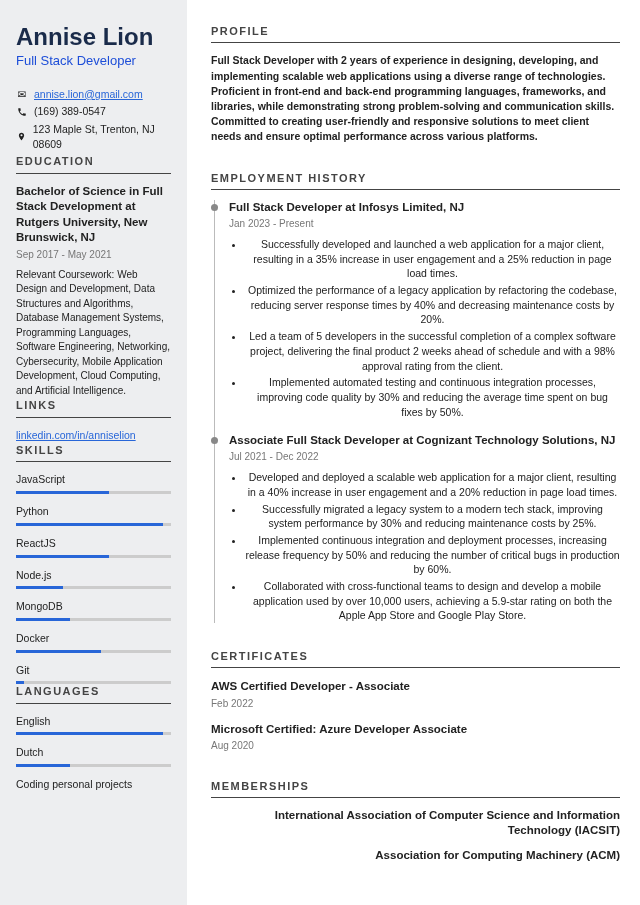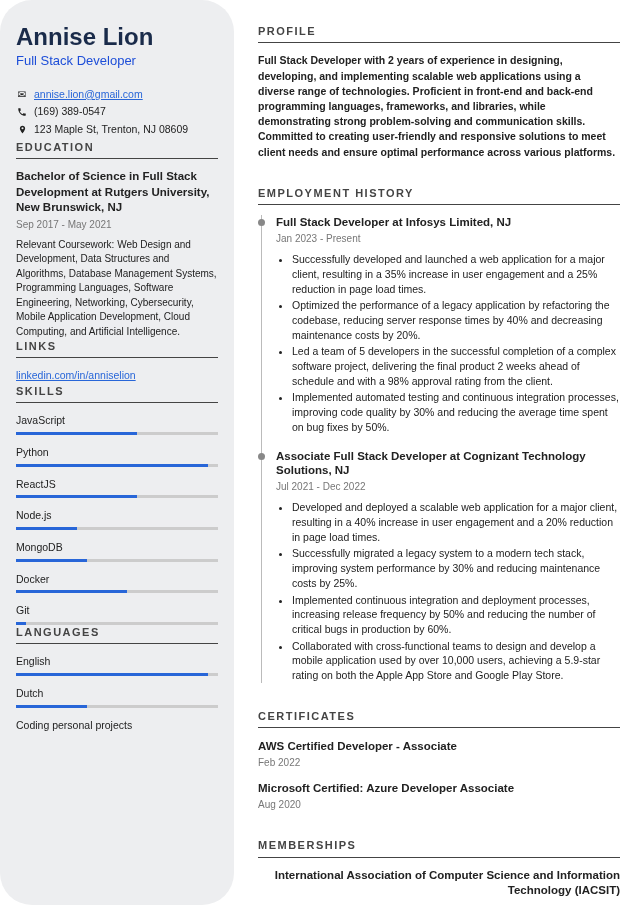--- a/index.html
+++ b/index.html
@@ -7,24 +7,23 @@
     font-family: -apple-system, BlinkMacSystemFont, "Segoe UI", Arial, sans-serif;
     font-size: 11px;
     color: #222;
     width: 640px;
     height: 905px;
     display: flex;
     background: #fff;
     line-height: 1.4;
   }
   .sidebar {
-    width: 234px;
+    width: 187px;
     background: #edeef0;
     padding: 24px 16px 19px 16px;
-    border-radius: 32px;
   }
   .main {
     flex: 1;
     padding: 24px 20px 16px 24px;
   }
   .name {
     font-size: 24px;
     font-weight: 700;
     color: #1a2b4a;
     line-height: 1.1;
@@ -147,20 +146,21 @@
     line-height: 1.3;
   }
   .job ul {
     margin-top: 6px;
     padding-left: 16px;
   }
   .job li {
     font-size: 10.5px;
     line-height: 1.4;
     margin-bottom: 2px;
+    text-align: center;
   }
   .cert {
     margin-top: 10px;
   }
   .cert-title {
     font-weight: 700;
     font-size: 11.5px;
   }
   .member {
     font-weight: 700;

